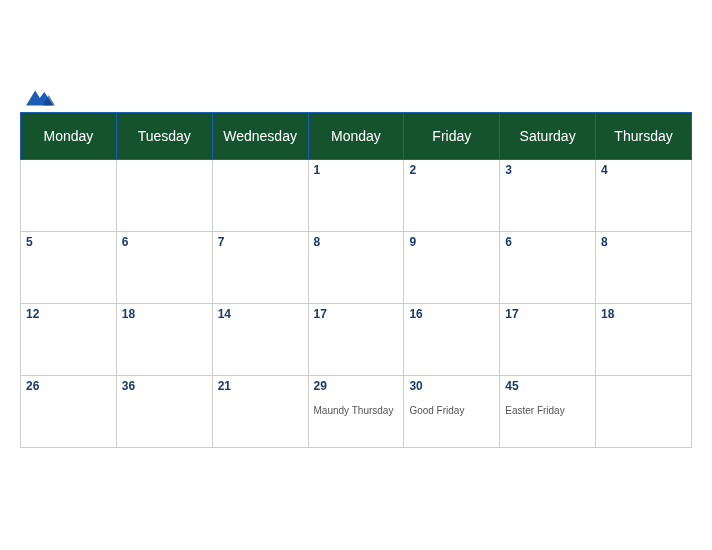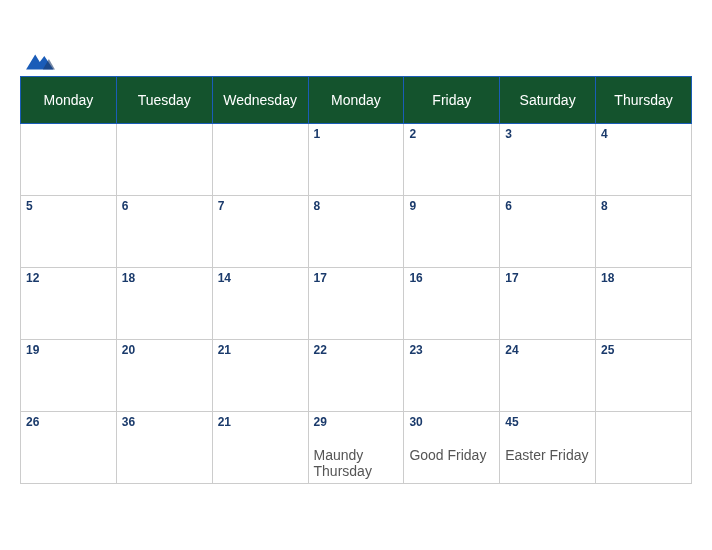--- a/index.html
+++ b/index.html
@@ -87,24 +87,24 @@
       color: #000;
       background: #fff;
     }
     .day-number {
       font-size: 12px;
       color: #1a3a6b;
       font-weight: bold;
       display: block;
     }
     .holiday-name {
-      font-size: 14px;
+      font-size: 10px;
       color: #555;
       display: block;
-      margin-top: 18px;
+      margin-top: 12px;
     }
     .empty-cell {
       background: #fff;
     }
   </style>
 </head>
 <body>
 
 <div class="calendar-container">
   <div class="calendar-header">
@@ -194,43 +194,20 @@
           </td>
           <td>
             <span class="day-number">17</span>
           </td>
           <td>
             <span class="day-number">18</span>
           </td>
         </tr>
         <tr>
           <td>
-            <span class="day-number">19</span>
-          </td>
-          <td>
-            <span class="day-number">20</span>
-          </td>
-          <td>
-            <span class="day-number">21</span>
-          </td>
-          <td>
-            <span class="day-number">22</span>
-          </td>
-          <td>
-            <span class="day-number">23</span>
-          </td>
-          <td>
-            <span class="day-number">24</span>
-          </td>
-          <td>
-            <span class="day-number">25</span>
-          </td>
-        </tr>
-        <tr>
-          <td>
             <span class="day-number">26</span>
           </td>
           <td>
             <span class="day-number">36</span>
           </td>
           <td>
             <span class="day-number">21</span>
           </td>
           <td>
             <span class="day-number">29</span>

